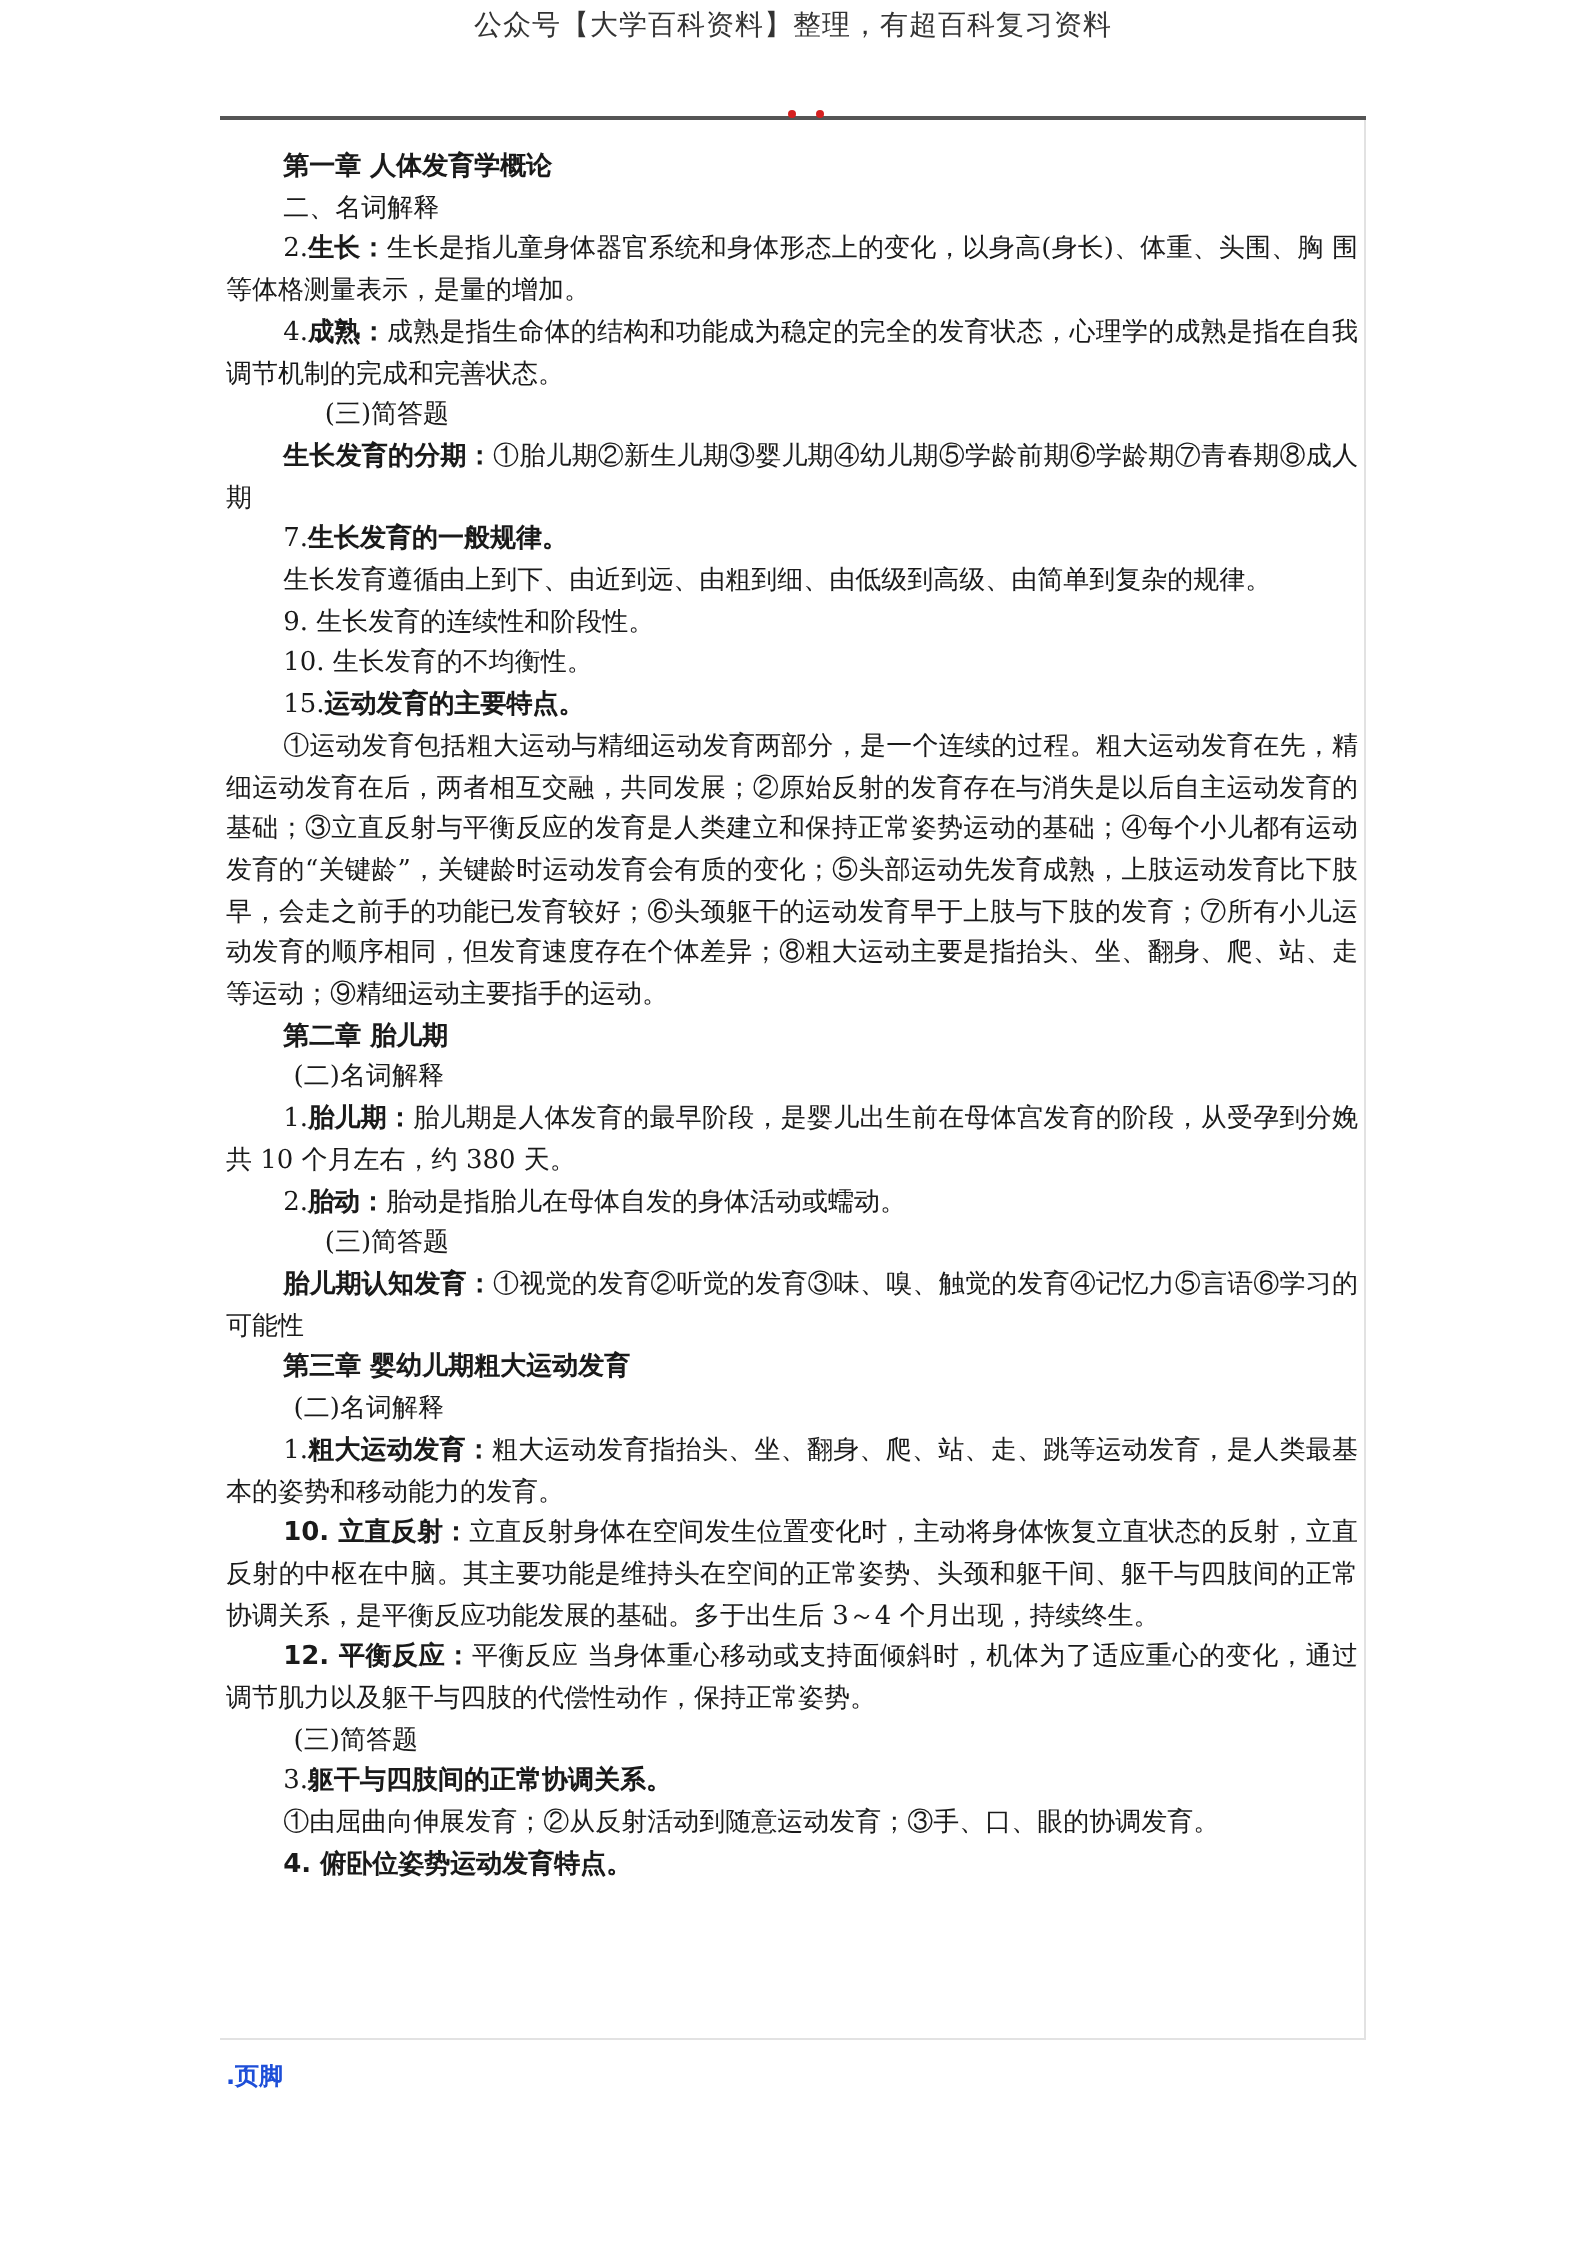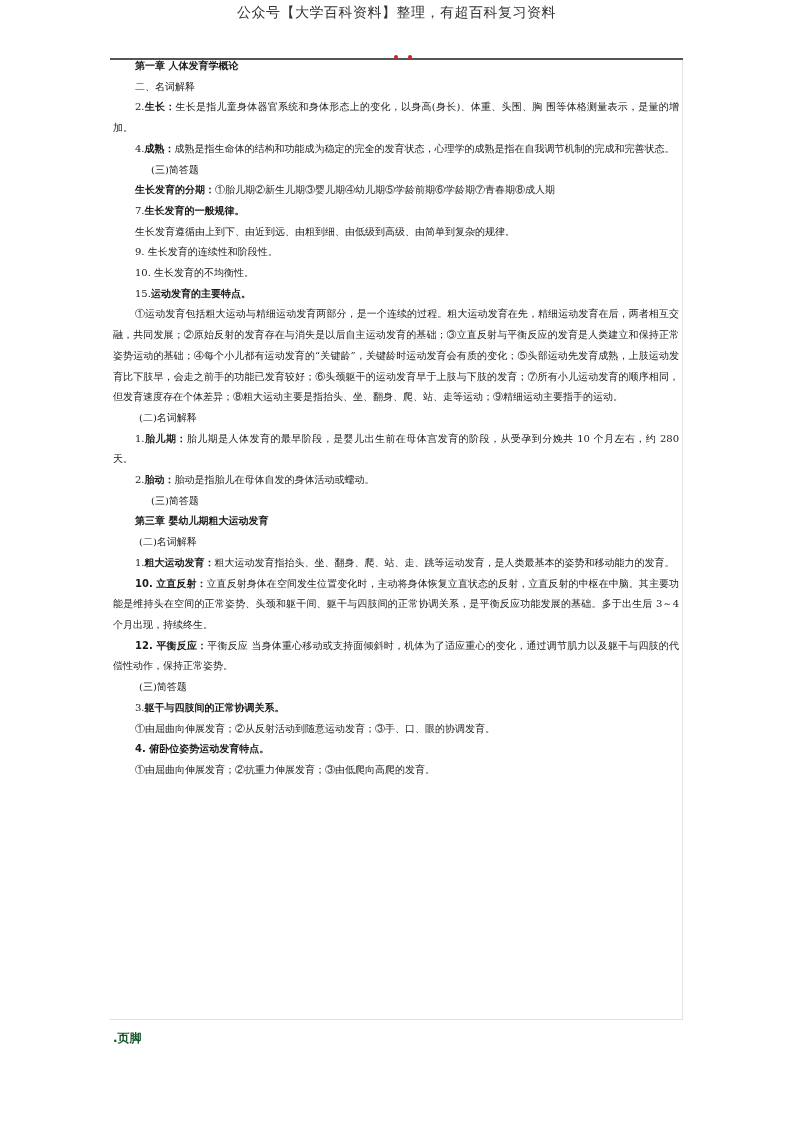--- a/index.html
+++ b/index.html
@@ -4,27 +4,27 @@
 <style>
   html, body { margin: 0; padding: 0; background: #ffffff; }
   body { width: 793px; height: 1122px; position: relative; overflow: hidden;
          font-family: "DejaVu Serif", "Liberation Serif", serif; color: #1a1a1a; }
   .header-text { position: absolute; top: 4px; left: 0; width: 793px; text-align: center;
                  font-size: 14px; color: #333; letter-spacing: 0.5px; }
   .rule { position: absolute; top: 58px; left: 110px; width: 573px; height: 2px; background: #555; }
   .dot { position: absolute; top: 55px; width: 4px; height: 4px; border-radius: 50%; background: #d62020; }
   .right-border { position: absolute; top: 60px; left: 682px; width: 1px; height: 959px; background: #e2e2e2; }
   .bottom-border { position: absolute; top: 1019px; left: 110px; width: 573px; height: 1px; background: #e2e2e2; }
-  .content { position: absolute; top: 56px; left: 113px; width: 566px; font-size: 10px; line-height: 20.7px; }
+  .content { position: absolute; top: 74px; left: 113px; width: 566px; font-size: 13px; line-height: 20.7px; }
   .p { margin: 0; text-align: justify; white-space: normal; }
   .ind { text-indent: 2.2em; }
   .ind2 { text-indent: 3.8em; }
   .ind1 { text-indent: 1.5em; }
   .b { font-weight: bold; font-family: "DejaVu Sans", "Liberation Sans", sans-serif; }
-  .footer { position: absolute; top: 1030px; left: 113px; color: #14532d; font-weight: bold;
+  .footer { position: absolute; top: 1030px; left: 113px; color: #1d4ed8; font-weight: bold;
             font-size: 12px; font-family: "DejaVu Sans", "Liberation Sans", sans-serif; }
 </style>
 </head>
 <body>
 
 <div class="header-text">公众号【大学百科资料】整理，有超百科复习资料</div>
 <div class="rule"></div>
 <div class="dot" style="left:394px;"></div>
 <div class="dot" style="left:408px;"></div>
 <div class="right-border"></div>
@@ -38,30 +38,31 @@
   <p class="p ind"><span>4.</span><span class="b">成熟：</span><span>成熟是指生命体的结构和功能成为稳定的完全的发育状态，心理学的成熟是指在自我调节机制的完成和完善状态。</span></p>
   <p class="p ind2">(三)简答题</p>
   <p class="p ind"><span class="b">生长发育的分期：</span><span>①胎儿期②新生儿期③婴儿期④幼儿期⑤学龄前期⑥学龄期⑦青春期⑧成人期</span></p>
   <p class="p ind"><span>7.</span><span class="b">生长发育的一般规律。</span></p>
   <p class="p ind">生长发育遵循由上到下、由近到远、由粗到细、由低级到高级、由简单到复杂的规律。</p>
   <p class="p ind">9. 生长发育的连续性和阶段性。</p>
   <p class="p ind">10. 生长发育的不均衡性。</p>
   <p class="p ind"><span>15.</span><span class="b">运动发育的主要特点。</span></p>
   <p class="p ind">①运动发育包括粗大运动与精细运动发育两部分，是一个连续的过程。粗大运动发育在先，精细运动发育在后，两者相互交融，共同发展；②原始反射的发育存在与消失是以后自主运动发育的基础；③立直反射与平衡反应的发育是人类建立和保持正常姿势运动的基础；④每个小儿都有运动发育的“关键龄”，关键龄时运动发育会有质的变化；⑤头部运动先发育成熟，上肢运动发育比下肢早，会走之前手的功能已发育较好；⑥头颈躯干的运动发育早于上肢与下肢的发育；⑦所有小儿运动发育的顺序相同，但发育速度存在个体差异；⑧粗大运动主要是指抬头、坐、翻身、爬、站、走等运动；⑨精细运动主要指手的运动。</p>
 
+  <p class="p ind b">第二章 胎儿期</p>
   <p class="p ind1" style="text-indent:2.6em">(二)名词解释</p>
-  <p class="p ind"><span>1.</span><span class="b">胎儿期：</span><span>胎儿期是人体发育的最早阶段，是婴儿出生前在母体宫发育的阶段，从受孕到分娩共 10 个月左右，约 280 天。</span></p>
+  <p class="p ind"><span>1.</span><span class="b">胎儿期：</span><span>胎儿期是人体发育的最早阶段，是婴儿出生前在母体宫发育的阶段，从受孕到分娩共 10 个月左右，约 380 天。</span></p>
   <p class="p ind"><span>2.</span><span class="b">胎动：</span><span>胎动是指胎儿在母体自发的身体活动或蠕动。</span></p>
   <p class="p ind2">(三)简答题</p>
+  <p class="p ind"><span class="b">胎儿期认知发育：</span><span>①视觉的发育②听觉的发育③味、嗅、触觉的发育④记忆力⑤言语⑥学习的可能性</span></p>
 
   <p class="p ind b">第三章 婴幼儿期粗大运动发育</p>
   <p class="p" style="text-indent:2.6em">(二)名词解释</p>
   <p class="p ind"><span>1.</span><span class="b">粗大运动发育：</span><span>粗大运动发育指抬头、坐、翻身、爬、站、走、跳等运动发育，是人类最基本的姿势和移动能力的发育。</span></p>
   <p class="p ind"><span class="b">10. 立直反射：</span><span>立直反射身体在空间发生位置变化时，主动将身体恢复立直状态的反射，立直反射的中枢在中脑。其主要功能是维持头在空间的正常姿势、头颈和躯干间、躯干与四肢间的正常协调关系，是平衡反应功能发展的基础。多于出生后 3～4 个月出现，持续终生。</span></p>
   <p class="p ind"><span class="b">12. 平衡反应：</span><span>平衡反应 当身体重心移动或支持面倾斜时，机体为了适应重心的变化，通过调节肌力以及躯干与四肢的代偿性动作，保持正常姿势。</span></p>
   <p class="p" style="text-indent:2.6em">(三)简答题</p>
   <p class="p ind"><span>3.</span><span class="b">躯干与四肢间的正常协调关系。</span></p>
   <p class="p ind">①由屈曲向伸展发育；②从反射活动到随意运动发育；③手、口、眼的协调发育。</p>
   <p class="p ind b">4. 俯卧位姿势运动发育特点。</p>
-  <p class="p ind">①由屈曲向伸展发育；②抗重力伸展发育；③由低爬向高爬的发育。</p>
 </div>
 
 <div class="footer">.页脚</div>
 
 </body></html>

